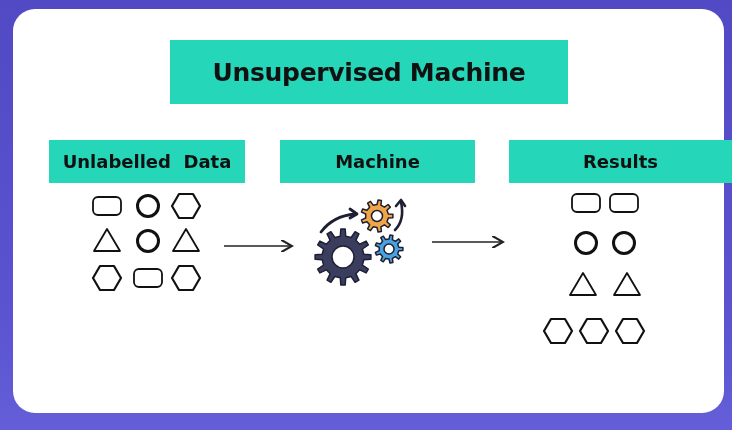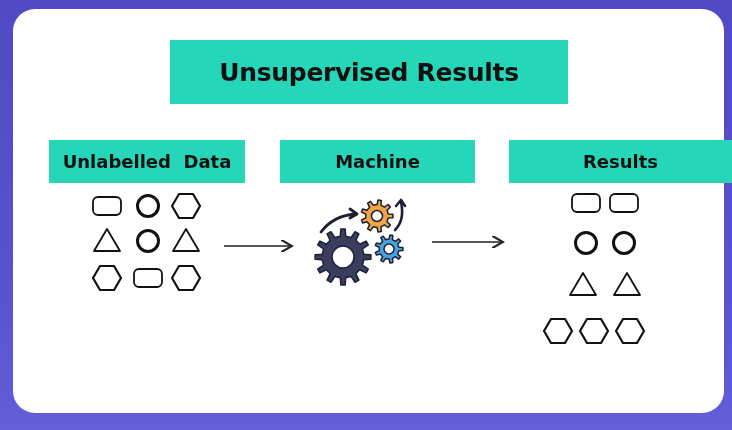--- a/index.html
+++ b/index.html
@@ -22,21 +22,21 @@
   .col-data { left:36px; top:131px; width:196px; }
   .col-machine { left:267px; top:131px; width:195px; }
   .col-results { left:496px; top:131px; width:223px; }
   svg.shapes { position:absolute; left:0; top:0; width:711px; height:404px; overflow:visible; }
   .shape { fill:none; stroke:#111; }
 </style>
 </head>
 <body>
 
 <div class="card">
-  <div class="label-box title-box">Unsupervised Results</div>
+  <div class="label-box title-box">Unsupervised Machine</div>
   <div class="label-box col-box col-data" style="white-space:pre;">Unlabelled  Data</div>
   <div class="label-box col-box col-machine">Machine</div>
   <div class="label-box col-box col-results">Results</div>
 
   <svg class="shapes" viewBox="0 0 711 404">
     <defs>
       <marker id="arrowhead" markerWidth="8" markerHeight="8" refX="7" refY="4" orient="auto">
         <path d="M0,0 L7,4 L0,8" fill="none" stroke="#222" stroke-width="1.3"></path>
       </marker>
     </defs>

